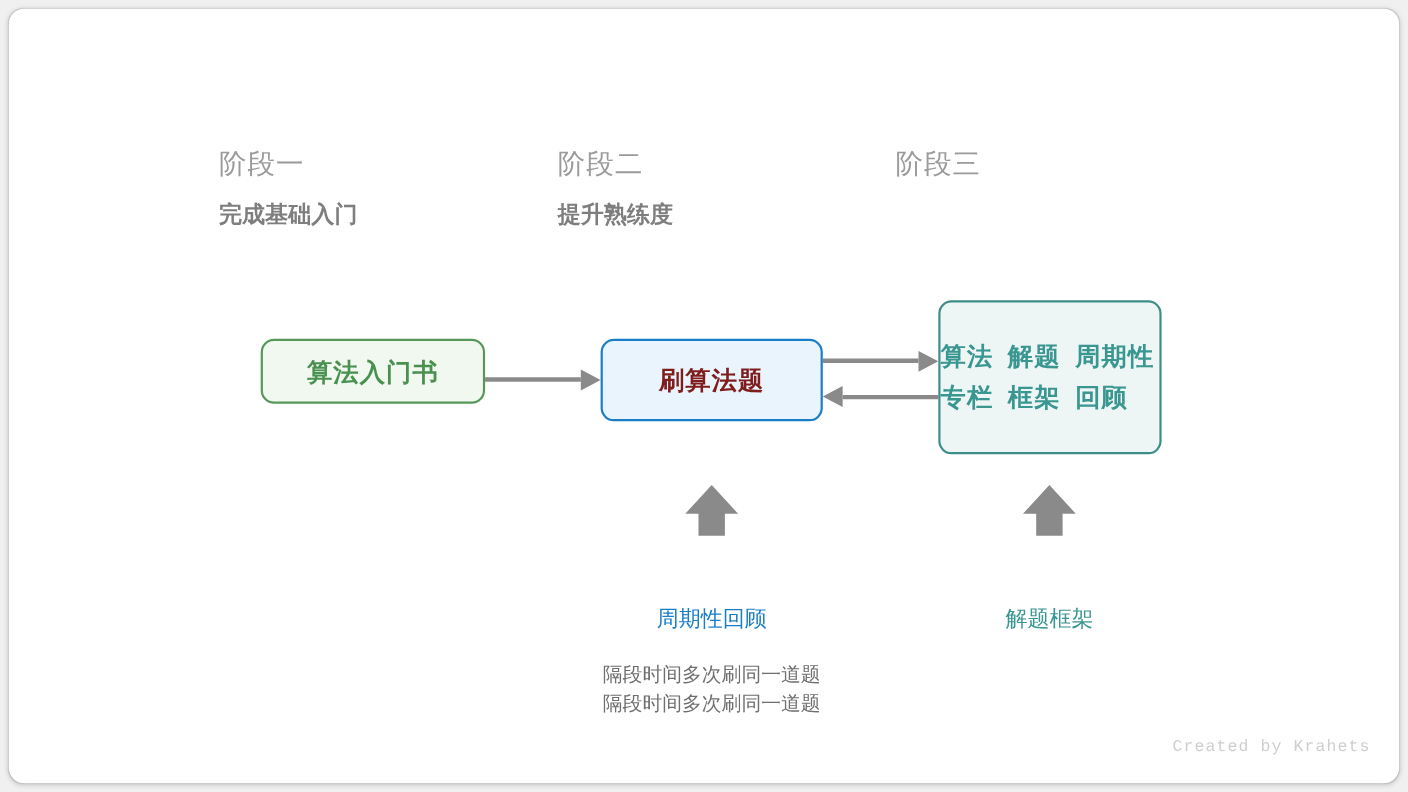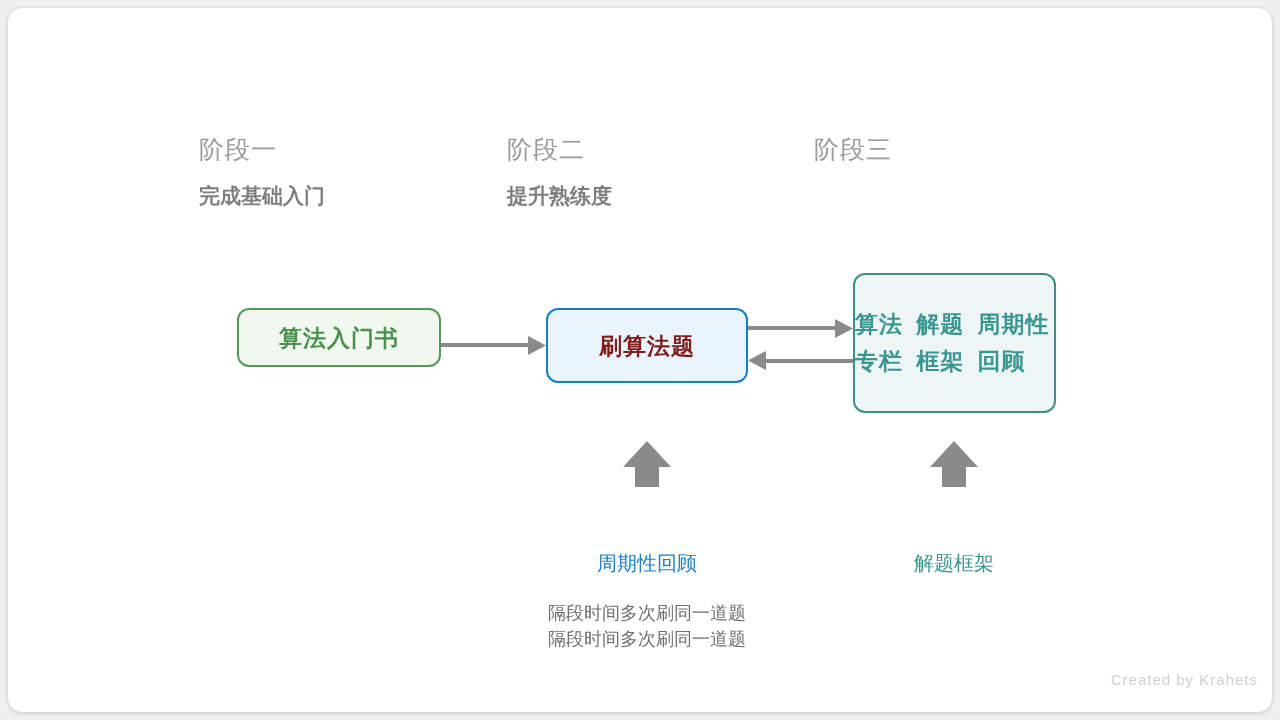--- a/index.html
+++ b/index.html
@@ -140,23 +140,23 @@
     line-height: 26px;
     white-space: nowrap;
   }
   .note-2 { left: 489px; top: 509px; }
   .note-2 .note-title { color: #1b7fc8; }
   .note-3 { left: 796px; top: 509px; }
   .note-3 .note-title { color: #3a9690; }
 
   .credit {
     position: absolute;
-    right: 14px;
+    right: 26px;
     bottom: 24px;
-    font-family: Liberation Sans, sans-serif;
+    font-family: Liberation Mono, monospace;
     font-size: 15px;
     color: #cfcfcf;
     letter-spacing: 1px;
   }
 </style>
 </head>
 <body>
 
 <div class="page">
   <div class="card">

